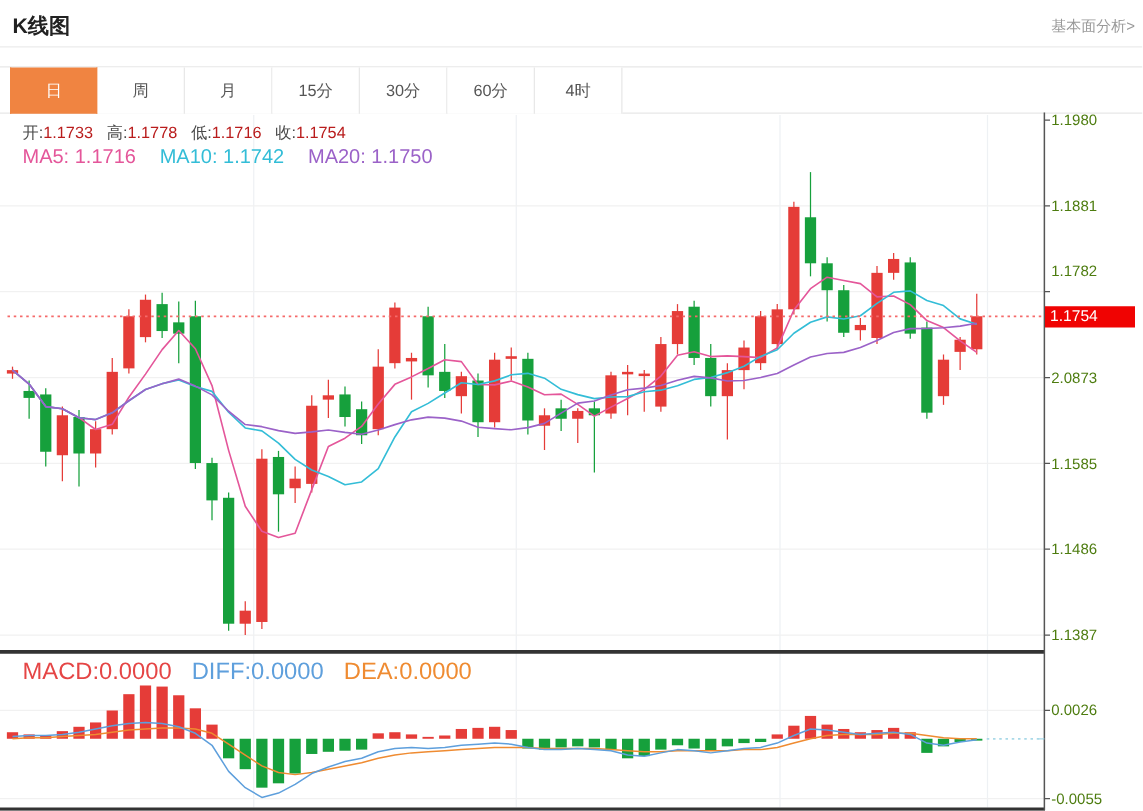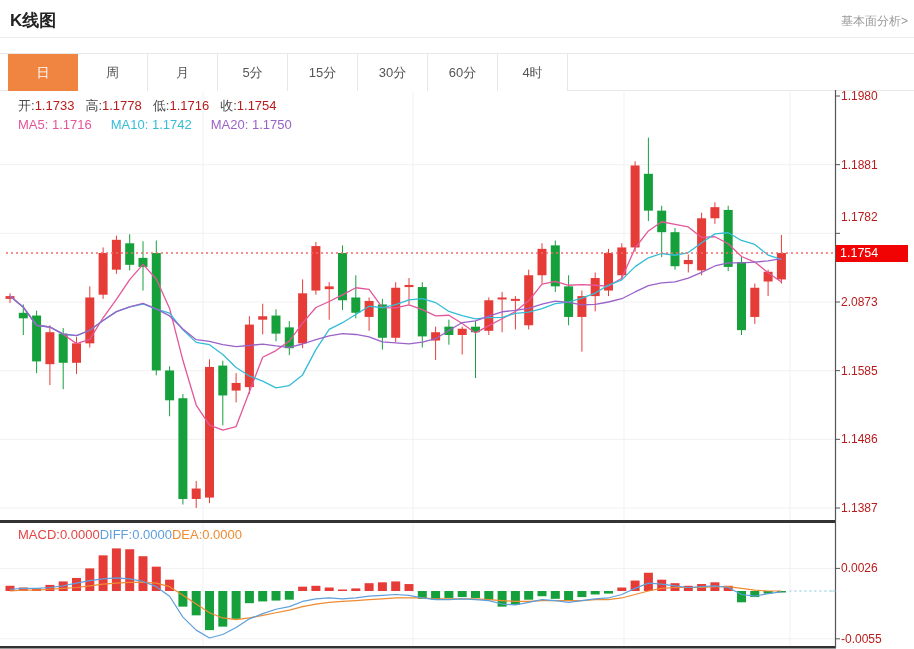--- a/index.html
+++ b/index.html
@@ -11,43 +11,42 @@
   .hdr-link { position:absolute; right:6px; top:13px; font-size:12px; color:#999; cursor:pointer; text-decoration:none; }
   
   .tabbar { position:absolute; left:0; top:53px; width:914px; height:38px; border-top:1px solid #e8e8e8; border-bottom:1px solid #e8e8e8; background:#fff; display:flex; padding-left:8px; }
   .tab { width:70px; height:37px; line-height:37px; text-align:center; font-size:13px; color:#555; border-right:1px solid #e8e8e8; cursor:pointer; background:#fff; }
   .tab:first-child { border-left:1px solid #e8e8e8; }
   .tab.active { background:#f08441; color:#fff; border-color:#f08441; }
   
   .legend1 { position:absolute; left:18px; top:97px; font-size:13px; display:flex; gap:11px; z-index:5; }
   .legend1 .lb { color:#4a4a4a; }
   .legend1 .vl { color:#b91c1c; }
-  .legend2 { position:absolute; left:18px; top:117px; font-size:13px; display:flex; gap:19px; z-index:5; }
-  .legend3 { position:absolute; left:18px; top:527px; font-size:13px; display:flex; z-index:5; }
+  .legend2 { position:absolute; left:18px; top:117px; font-size:16px; display:flex; gap:19px; z-index:5; }
+  .legend3 { position:absolute; left:18px; top:527px; font-size:19px; display:flex; gap:16px; z-index:5; }
   .grp { white-space:nowrap; }
   
-  .ytick { position:absolute; left:841px; font-size:12px; color:#b91c1c; z-index:4; }
+  .ytick { position:absolute; left:841px; font-size:12px; color:#4d7c0f; z-index:4; }
   .price-tag { position:absolute; left:836px; top:245px; width:72px; height:17px; background:#f00302; color:#fff; font-size:12.5px; line-height:17px; padding-left:4px; z-index:6; }
   svg { position:absolute; left:0; top:0; z-index:1; }
 </style>
 </head>
 <body>
 
 <div id="app">
 
   <div class="hdr">
     <div class="hdr-title">K线图</div>
     <a class="hdr-link">基本面分析&gt;</a>
   </div>
 
   <div class="tabbar">
       <div class="tab active">日</div>
       <div class="tab">周</div>
       <div class="tab">月</div>
-      <div class="tab">5分</div>
       <div class="tab">15分</div>
       <div class="tab">30分</div>
       <div class="tab">60分</div>
       <div class="tab">4时</div>
     </div>
 
   <div class="legend1">
     <span class="grp"><span class="lb">开:</span><span class="vl">1.1733</span></span>
     <span class="grp"><span class="lb">高:</span><span class="vl">1.1778</span></span>
     <span class="grp"><span class="lb">低:</span><span class="vl">1.1716</span></span>

